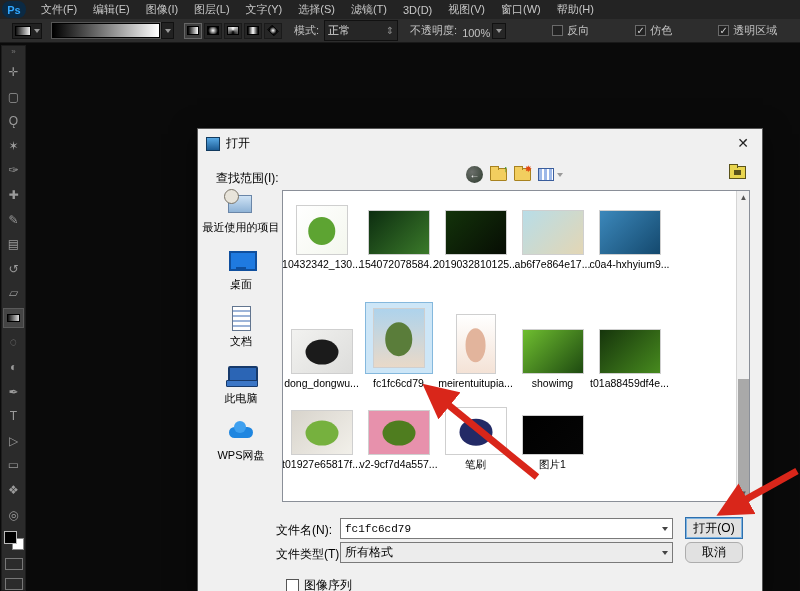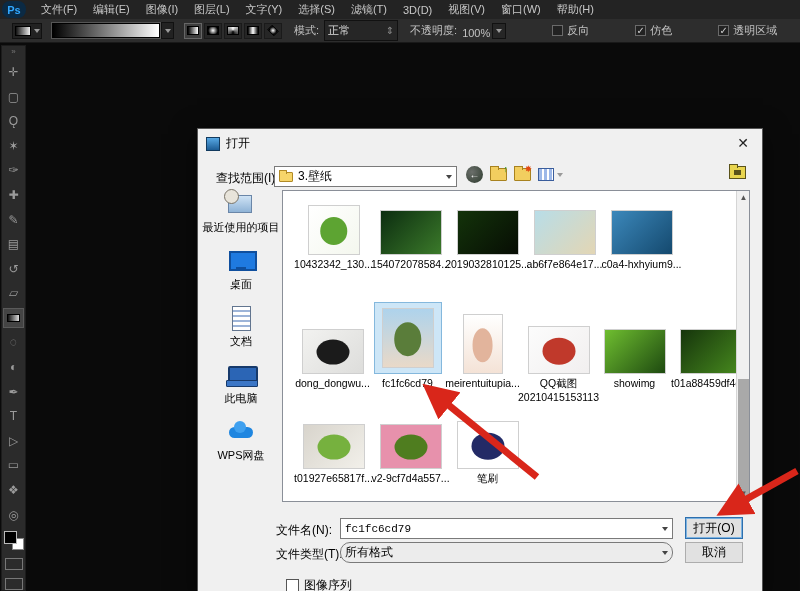--- a/index.html
+++ b/index.html
@@ -84,44 +84,44 @@
   .desktop-icon::before { content:""; position:absolute; left:3px; top:3px; width:24px; height:16px; background:#1f7ae0; border:2px solid #0f4f9e; }
   .desktop-icon::after { content:""; position:absolute; left:10px; top:19px; width:10px; height:4px; background:#0f4f9e; }
   .documents-icon::before { content:""; position:absolute; left:6px; top:1px; width:17px; height:23px; background:repeating-linear-gradient(#fff 0 3px,#9db4d8 3px 5px); border:1px solid #62758f; }
   .this-pc-icon::before { content:""; position:absolute; left:2px; top:4px; width:26px; height:14px; background:#2b65b5; border:2px solid #173a6b; border-radius:2px; }
   .this-pc-icon::after { content:""; position:absolute; left:0; top:18px; width:30px; height:5px; background:#3b76c6; border:1px solid #173a6b; border-radius:1px; }
   .wps-cloud-icon::before { content:""; position:absolute; left:3px; top:8px; width:24px; height:11px; background:#1f86e0; border-radius:7px; }
   .wps-cloud-icon::after { content:""; position:absolute; left:8px; top:2px; width:12px; height:12px; background:#3fa0ef; border-radius:50%; }
 
   
   #file-list { position:absolute; left:84px; top:61px; width:468px; height:312px; background:#fff; border:1px solid #8a8f98; overflow:hidden; }
-  .file-row { display:flex; padding-left:12px; }
+  .file-row { display:flex; padding-left:0; }
   .cell { width:77px; display:flex; flex-direction:column; align-items:center; }
   .thumbwrap { display:flex; align-items:flex-end; justify-content:center; }
   .r1 .thumbwrap { height:56px; margin-top:8px; }
   .r2 .thumbwrap { height:92px; margin-top:12px; }
   .r3 .thumbwrap { height:52px; margin-top:14px; }
   .thumb { position:relative; border:1px solid #cfcfcf; overflow:hidden; }
   .thumb .accent { position:absolute; left:50%; top:52%; width:55%; height:58%; transform:translate(-50%,-50%); border-radius:50%; }
   .selbox { background:#cde6f7; border:1px solid #84b8dd; padding:5px 7px; display:flex; align-items:flex-end; justify-content:center; }
   .caption { font-size:10.5px; margin-top:3px; white-space:nowrap; text-align:center; }
   
   #list-scroll { position:absolute; right:0; top:0; width:13px; height:100%; background:#f0f0f0; border-left:1px solid #d5d5d5; }
   #scroll-up,#scroll-down { position:absolute; left:0; width:13px; height:14px; font-size:8px; color:#555; text-align:center; line-height:14px; }
   #scroll-up { top:0; } #scroll-down { bottom:0; }
   #scroll-thumb { position:absolute; left:1px; top:188px; width:11px; height:118px; background:#a9a9a9; }
 
   
   #fname-label { position:absolute; left:78px; top:393px; }
   #fname-combo { left:142px; top:389px; width:333px; font-family:"Liberation Mono","DejaVu Sans Mono",monospace; font-size:11px; }
   #ftype-label { position:absolute; left:78px; top:417px; }
-  #ftype-combo { left:142px; top:413px; width:333px; background:#ececec;border-radius:10px; }
+  #ftype-combo { left:142px; top:413px; width:333px; background:#ececec; }
   .btn { position:absolute; width:58px; height:22px; background:#e1e1e1; border:1px solid #adadad; font-size:12px; display:flex; align-items:center; justify-content:center; cursor:default; }
   #open-btn { left:487px; top:388px; border:1px solid #2d6fae; box-shadow:inset 0 0 0 1px #7db3e0; }
-  #cancel-btn { left:487px; top:413px; height:21px; }
+  #cancel-btn { left:487px; top:413px; height:21px;border-radius:6px; }
   #seq-row { position:absolute; left:88px; top:448px; display:flex; align-items:center; gap:5px; }
   #seq-checkbox { width:13px; height:13px; background:#fff; border:1px solid #555; }
 
   
   #arrows { position:absolute; left:0; top:0; width:800px; height:591px; z-index:9; pointer-events:none; }
 </style>
 </head>
 <body>
 
 <div id="stage">
@@ -231,25 +231,20 @@
     </div>
 
   <div id="dialog">
     <div id="dlg-titlebar">
       <span id="dlg-icon"></span>
       <span id="dlg-title">打开</span>
       <span id="dlg-close">✕</span>
     </div>
 
     <span id="lookin-label">查找范围(I):</span>
-    <div class="combo" id="lookin-combo">
-      <span class="folder"></span>
-      <span>3.壁纸</span>
-      <span class="chev"></span>
-    </div>
 
     <div id="nav-icons">
       <div id="back-icon">←</div>
       <div class="nav-folder" id="up-folder-icon">
           <span class="nav-badge">↑</span>
         </div>
       <div class="nav-folder" id="new-folder-icon">
           <span class="nav-badge">✸</span>
         </div>
       <div id="view-menu-icon">
@@ -341,29 +336,20 @@
           <div class="cell">
           <div class="thumbwrap">
               <div class="thumb" style="width: 40px; height: 60px; background: linear-gradient(rgb(255, 255, 255), rgb(244, 226, 214));">
                 <span class="accent" style="background: rgb(226, 180, 156);"></span>
               </div>
             </div>
           <div class="caption">meirentuitupia...</div>
         </div>
           <div class="cell">
           <div class="thumbwrap">
-              <div class="thumb" style="width: 62px; height: 48px; background: linear-gradient(135deg, rgb(252, 252, 252), rgb(241, 239, 239));">
-                <span class="accent" style="background: rgb(192, 57, 43);"></span>
-              </div>
-            </div>
-          <div class="caption">QQ截图</div>
-        <div class="caption" style="margin-top: 0px;">20210415153113</div>
-          </div>
-          <div class="cell">
-          <div class="thumbwrap">
               <div class="thumb" style="width: 62px; height: 45px; background: linear-gradient(135deg, rgb(111, 190, 48), rgb(30, 74, 16));"></div>
             </div>
           <div class="caption">showimg</div>
         </div>
           <div class="cell">
           <div class="thumbwrap">
               <div class="thumb" style="width: 62px; height: 45px; background: linear-gradient(135deg, rgb(22, 53, 12), rgb(71, 138, 30));"></div>
             </div>
           <div class="caption">t01a88459df4e...</div>
         </div>
@@ -385,20 +371,26 @@
             </div>
           <div class="caption">v2-9cf7d4a557...</div>
         </div>
           <div class="cell">
           <div class="thumbwrap">
               <div class="thumb" style="width: 62px; height: 48px; background: linear-gradient(135deg, rgb(255, 255, 255), rgb(255, 255, 255));">
                 <span class="accent" style="background: rgb(35, 42, 102);"></span>
               </div>
             </div>
           <div class="caption">笔刷</div>
+        </div>
+          <div class="cell">
+          <div class="thumbwrap">
+              <div class="thumb" style="width: 62px; height: 40px; background: linear-gradient(135deg, rgb(0, 0, 0), rgb(5, 5, 5));"></div>
+            </div>
+          <div class="caption">图片1</div>
         </div>
         </div>
         <div id="list-scroll">
         <div id="scroll-up">▲</div>
         <div id="scroll-thumb"></div>
         <div id="scroll-down">▼</div>
       </div>
     </div>
 
     <span id="fname-label">文件名(N):</span>

